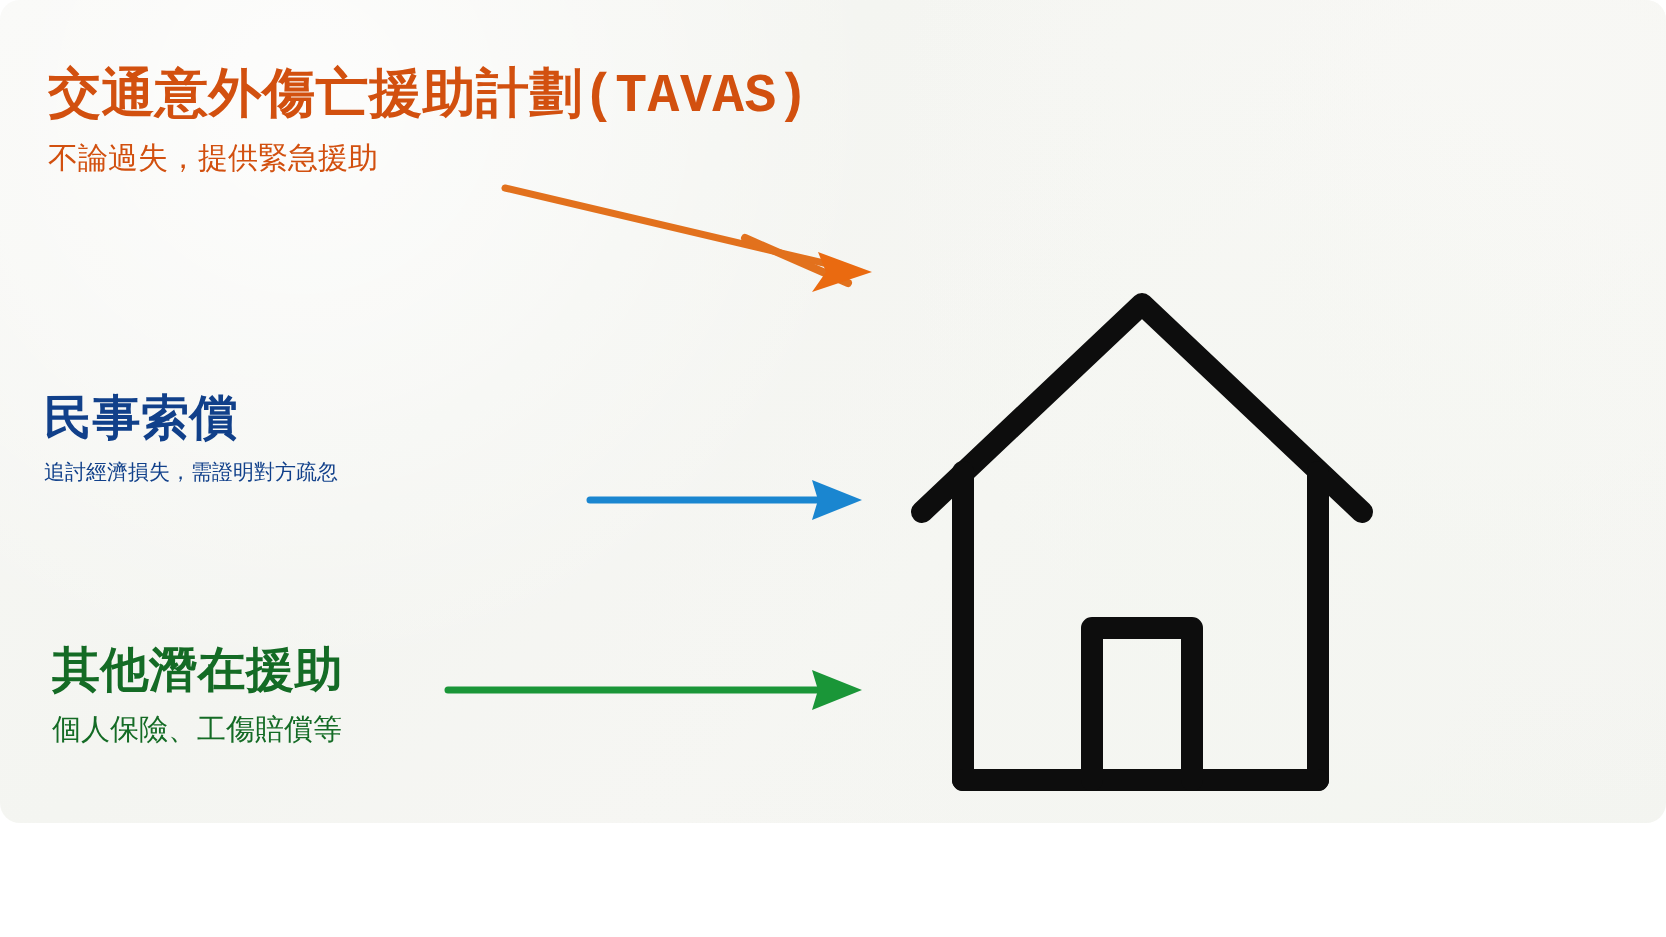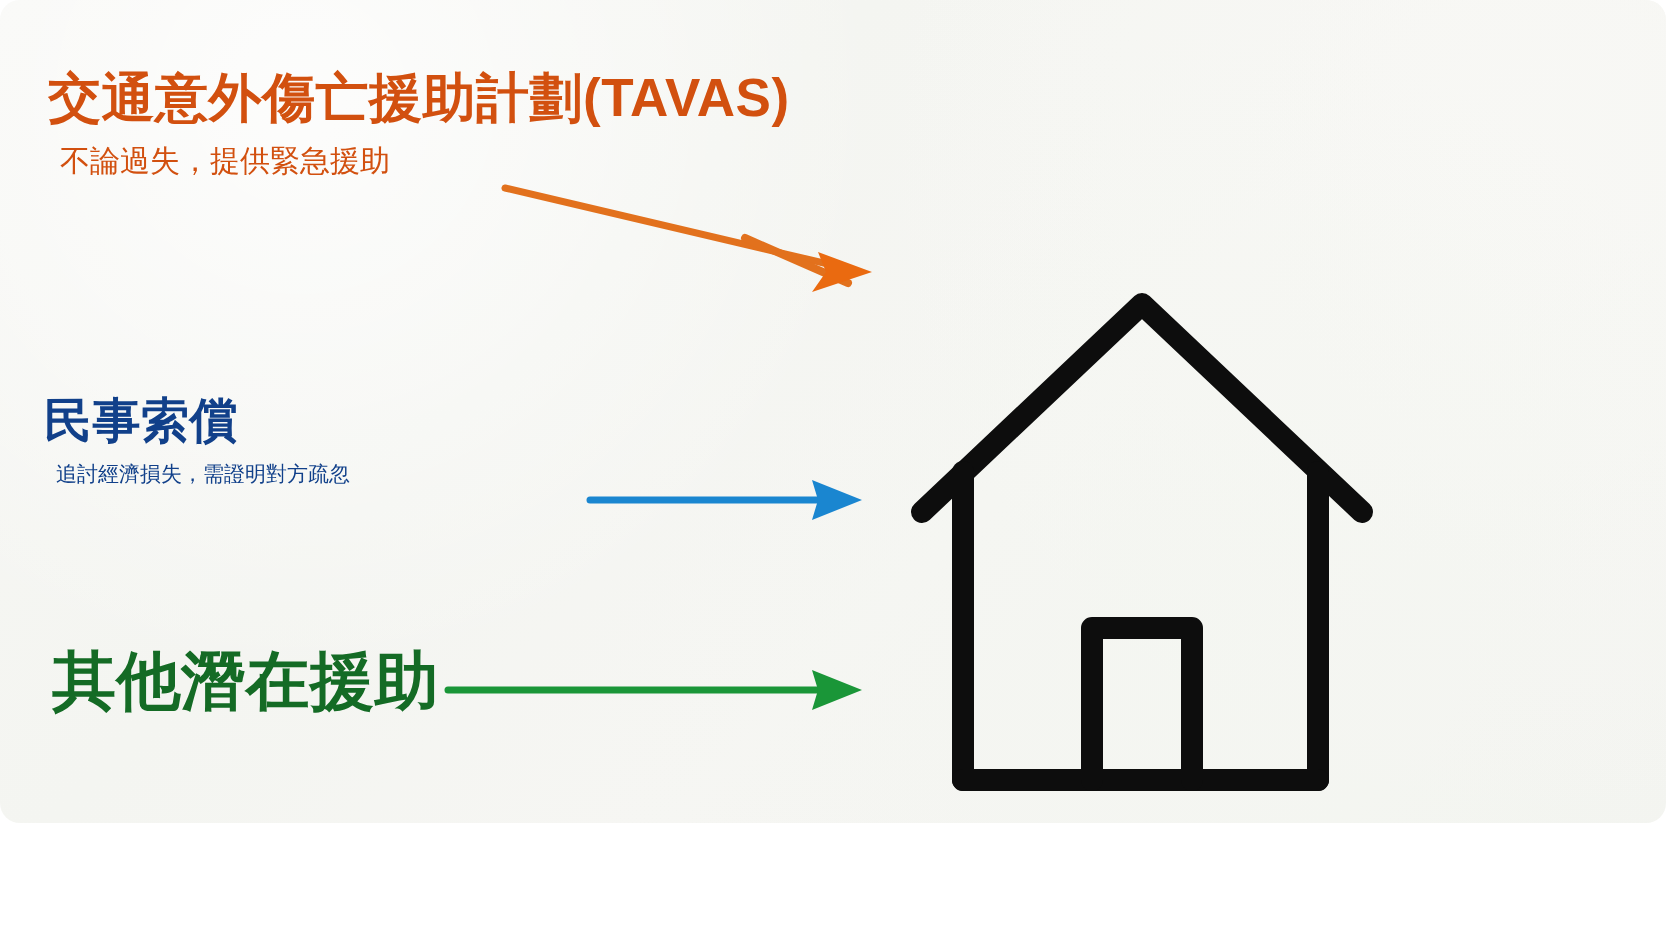--- a/index.html
+++ b/index.html
@@ -6,21 +6,21 @@
     margin: 0;
     padding: 0;
     background: #ffffff;
   }
   #canvas {
     position: relative;
     width: 1666px;
     height: 823px;
     background: linear-gradient(135deg, #f7f7f4 0%, #f4f5f1 35%, #f6f6f3 60%, #f3f4f0 100%);
     overflow: hidden;
-    font-family: Liberation Sans, sans-serif;
+    font-family: Liberation Mono, monospace;
     border-radius: 20px;
   }
   
   #canvas::before {
     content: "";
     position: absolute;
     inset: 0;
     background:
       radial-gradient(circle at 18% 12%, rgba(255,255,255,0.75) 0%, rgba(255,255,255,0) 38%),
       radial-gradient(circle at 72% 78%, rgba(244,246,241,0.85) 0%, rgba(255,255,255,0) 45%),
@@ -35,21 +35,20 @@
   .heading {
     font-weight: 700;
     letter-spacing: 0.5px;
     white-space: nowrap;
     line-height: 1.05;
   }
   .subtext {
     font-weight: 500;
     white-space: nowrap;
     line-height: 1.1;
-    margin-left: 12px;
   }
 
   
   #block-tavas { left: 48px; top: 70px; }
   #block-tavas .heading {
     color: #d2500f;
     font-size: 53px;
   }
   #block-tavas .subtext {
     color: #d2500f;
@@ -66,21 +65,21 @@
   #block-civil .subtext {
     color: #11408a;
     font-size: 21px;
     margin-top: 16px;
   }
 
   
   #block-other { left: 52px; top: 648px; }
   #block-other .heading {
     color: #146b25;
-    font-size: 64px;
+    font-size: 48px;
   }
   #block-other .subtext {
     color: #146b25;
     font-size: 29px;
     margin-top: 18px;
   }
 
   
   #house-heading {
     left: 955px;
@@ -147,16 +146,17 @@
     <div class="subtext">不論過失，提供緊急援助</div>
   </div>
 
   <div class="block" id="block-civil">
     <div class="heading">民事索償</div>
     <div class="subtext">追討經濟損失，需證明對方疏忽</div>
   </div>
 
   <div class="block" id="block-other">
     <div class="heading">其他潛在援助</div>
+    <div class="subtext">個人保險、工傷賠償等</div>
   </div>
 
 
 </div>
 
 </body></html>

